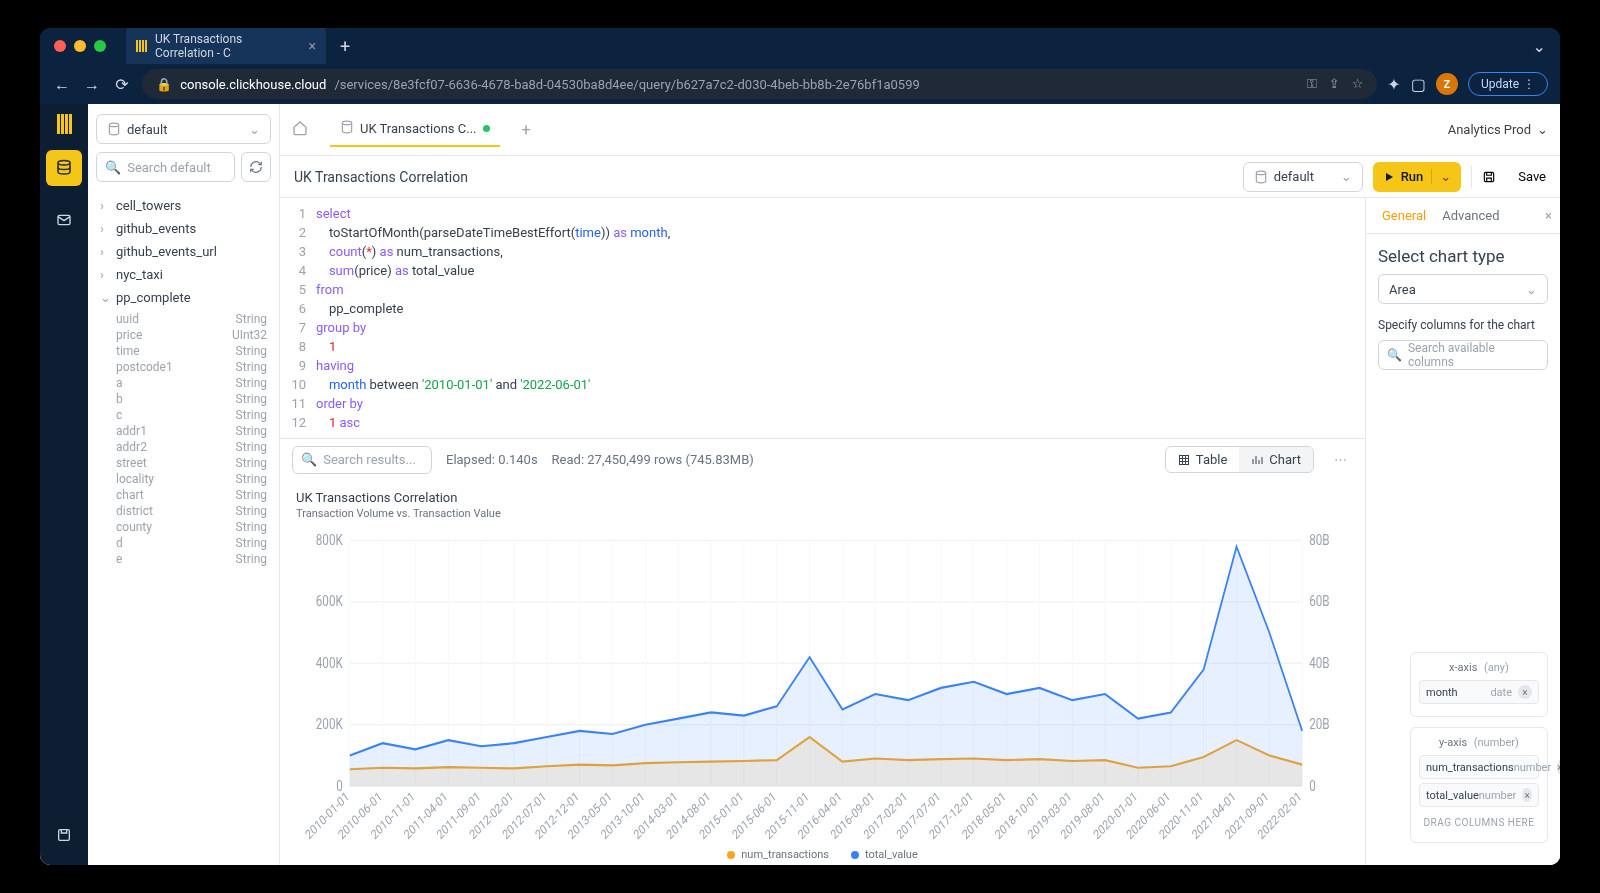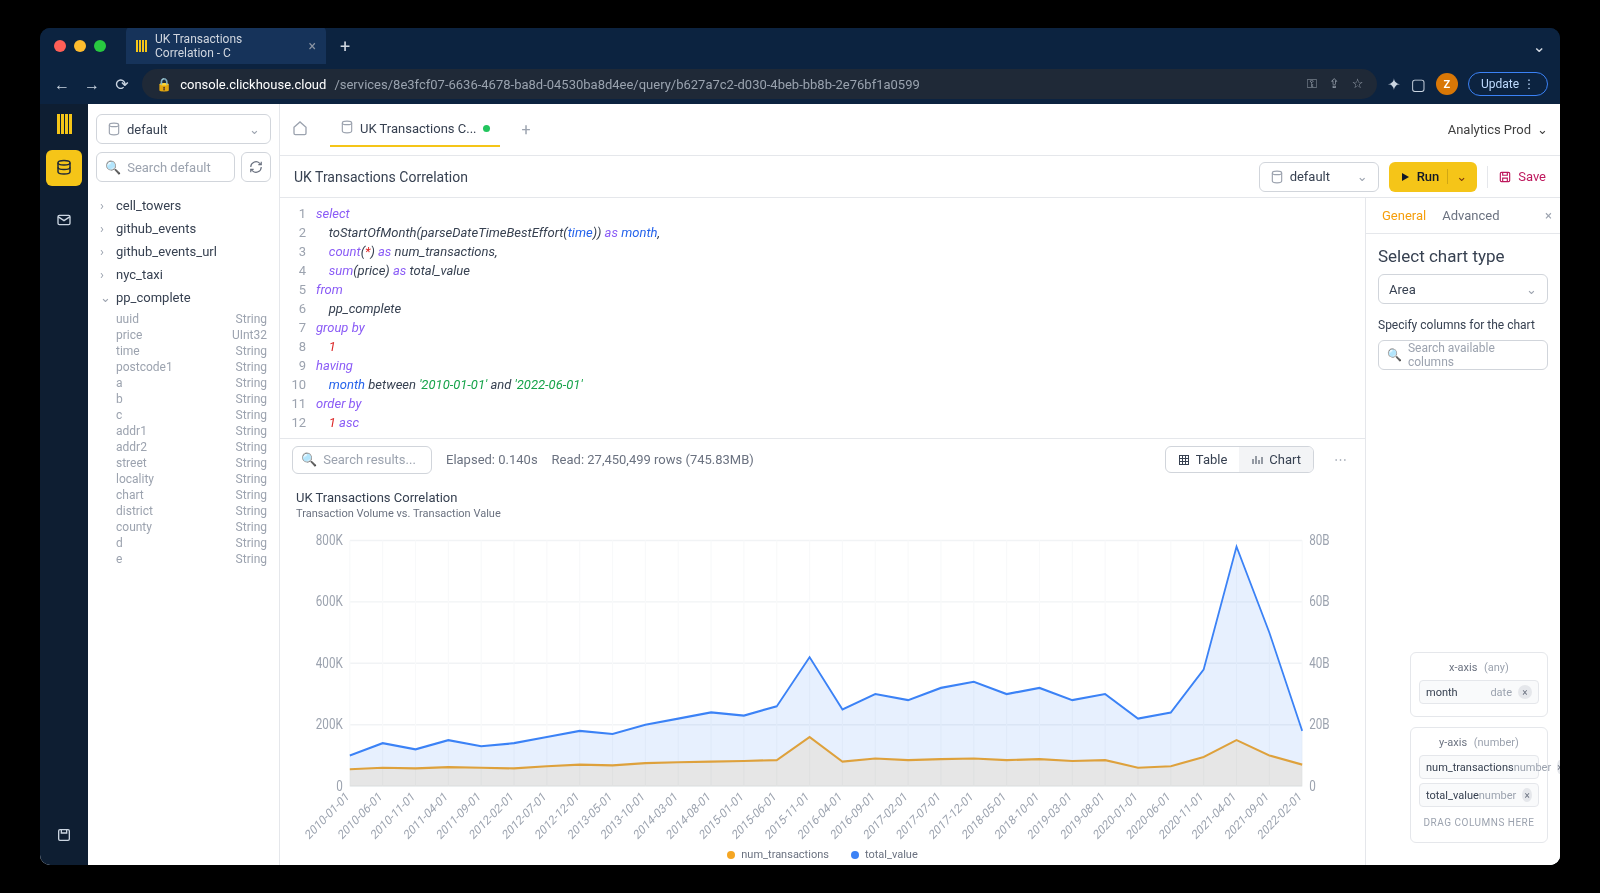--- a/index.html
+++ b/index.html
@@ -52,26 +52,26 @@
 .qtab .dotg { width: 7px; height: 7px; background: #22c55e; border-radius: 50%; }
 .add-tab { color: #9ca3af; font-size: 16px; cursor: pointer; }
 .proj { margin-left: auto; display: flex; align-items: center; gap: 6px; color: #404040; font-size: 13px; text-align: center; }
 .titlerow { height: 42px; border-bottom: 1px solid #e5e7eb; display: flex; align-items: center; padding: 0 14px; gap: 10px; }
 .qtitle { font-size: 14px; color: #374151; }
 .titlerow .right { margin-left: auto; display: flex; align-items: center; gap: 10px; }
 .sel { border: 1px solid #d1d5db; border-radius: 6px; height: 30px; padding: 0 10px; display: flex; align-items: center; gap: 6px; font-size: 13px; color: #374151; min-width: 120px; }
 .sel .chev { margin-left: auto; color: #9ca3af; }
 .run-btn { background: #f5c518; border-radius: 6px; height: 30px; padding: 0 10px; display: flex; align-items: center; gap: 6px; font-size: 13px; color: #111827; font-weight: 500; cursor: pointer; }
 .run-caret { border-left: 1px solid rgba(0,0,0,0.15); padding-left: 8px; margin-left: 2px; color: #78350f; }
-.save-btn { color: #be185d; display: flex; align-items: center; gap: 6px; font-size: 13px; cursor: pointer; }
+.save-btn { color: #000000; display: flex; align-items: center; gap: 22px; font-size: 13px; cursor: pointer; }
 .workarea { flex: 1; display: flex; overflow: hidden; }
 .editor-col { flex: 1; display: flex; flex-direction: column; border-right: 1px solid #e5e7eb; overflow: hidden; }
 .editor { display: flex; font-family: "SFMono-Regular", Menlo, monospace; font-size: 13px; line-height: 19px; padding: 6px 0; }
 .gutter { width: 36px; text-align: right; color: #9ca3af; padding-right: 10px; user-select: none; }
-.code { flex: 1; white-space: pre; color: #374151; font-style: italic; }
+.code { flex: 1; white-space: pre; color: #374151; }
 .kw { color: #8b5cf6; } .id { color: #2563eb; } .str { color: #16a34a; } .num { color: #dc2626; }
 .statusbar { height: 42px; border-top: 1px solid #e5e7eb; display: flex; align-items: center; padding: 0 12px; gap: 14px; font-size: 13px; color: #6b7280; }
 .results-search { border: 1px solid #d1d5db; border-radius: 6px; height: 28px; padding: 0 8px; display: flex; align-items: center; gap: 6px; color: #9ca3af; width: 140px; }
 .view-toggle { margin-left: auto; display: flex; border: 1px solid #d1d5db; border-radius: 6px; overflow: hidden; }
 .view-toggle .seg { padding: 5px 12px; display: flex; align-items: center; gap: 6px; cursor: pointer; font-size: 13px; color: #374151; }
 .view-toggle .seg.active { background: #f3f4f6; }
 .more-btn { color: #9ca3af; padding: 0 6px; cursor: pointer; }
 .chartwrap { flex: 1; padding: 10px 16px 4px; overflow: hidden; display: flex; flex-direction: column; }
 .ctitle { font-size: 13px; color: #374151; }
 .csub { font-size: 11px; color: #6b7280; margin-top: 2px; margin-bottom: 6px; }

